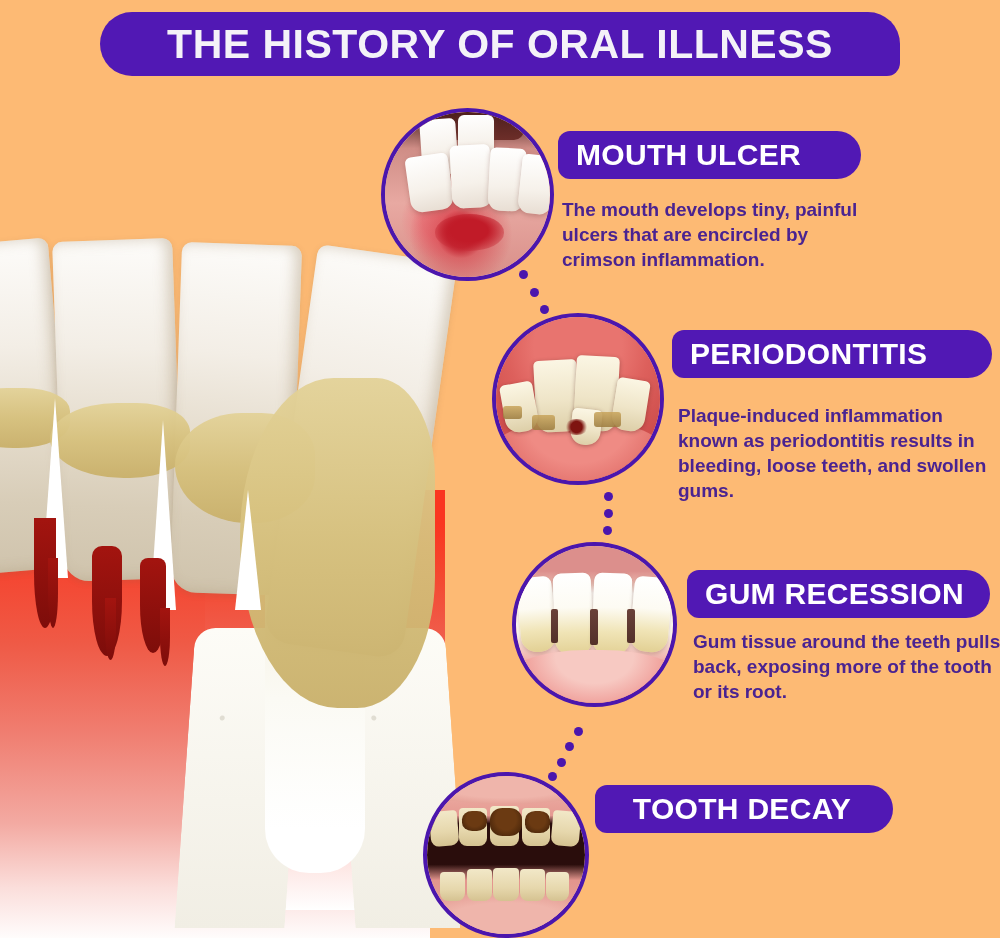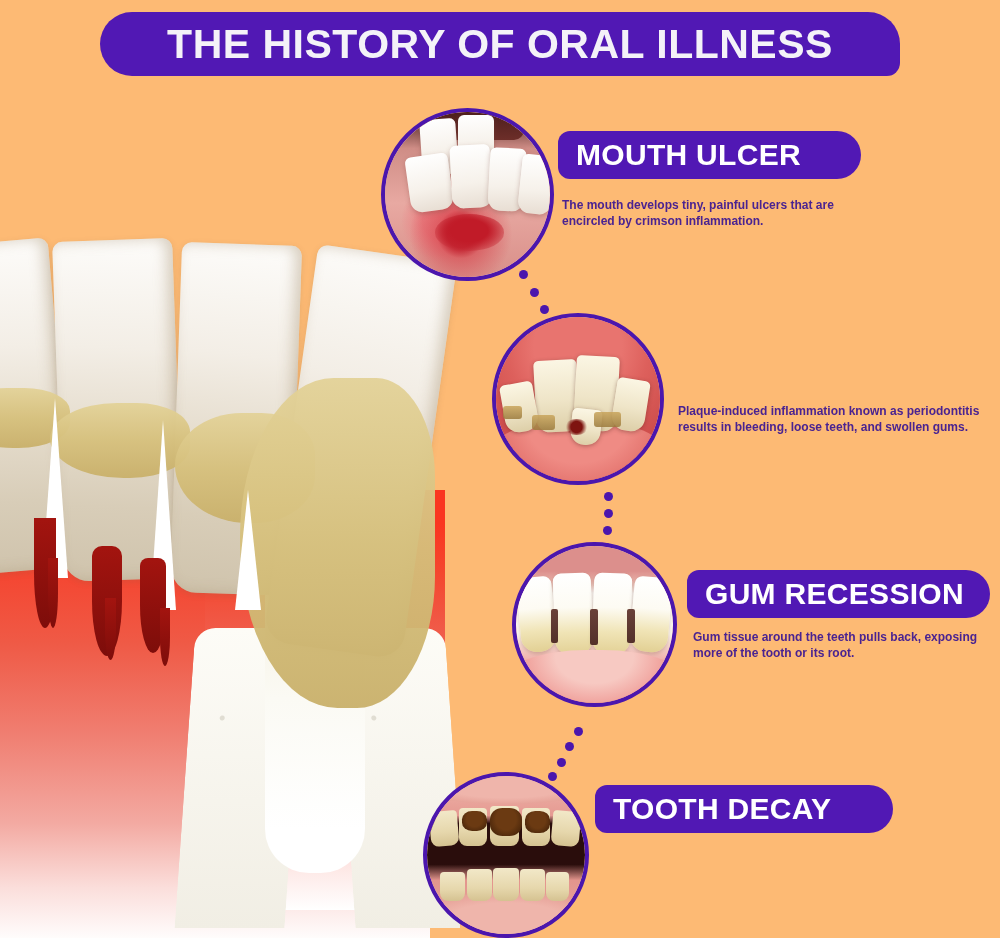--- a/index.html
+++ b/index.html
@@ -31,21 +31,21 @@
     border-radius:12px 24px 24px 12px;
     display:flex;align-items:center;
     padding-left:18px;padding-right:22px;
     box-sizing:border-box;
   }
   .sec-badge .sec-title{
     color:#ffffff;font-size:30px;font-weight:bold;letter-spacing:0.3px;
     white-space:nowrap;font-family:"Liberation Sans", sans-serif;
   }
   .sec-body{
-    position:absolute;color:#4a2391;font-size:12px;line-height:1.31;
+    position:absolute;color:#4a2391;font-size:19px;line-height:1.31;
     font-weight:bold;font-family:"Liberation Sans", sans-serif;
   }
 
   
   .photo-circle{
     position:absolute;border-radius:50%;
     border:4px solid #4b16ad;
     box-sizing:border-box;overflow:hidden;
     background:#e8b6ae;
   }
@@ -207,20 +207,23 @@
       <div class="c2-tooth" style="left:72%;top:38%;width:20%;height:32%;transform:rotate(9deg);"></div>
       <div class="c2-tooth" style="left:46%;top:56%;width:18%;height:22%;transform:rotate(6deg);"></div>
       <div class="c2-tartar" style="left:22%;top:60%;width:14%;height:9%;"></div>
       <div class="c2-tartar" style="left:60%;top:58%;width:16%;height:9%;"></div>
       <div class="c2-tartar" style="left:4%;top:54%;width:12%;height:8%;"></div>
       <div style="position:absolute;left:42%;top:62%;width:14%;height:10%;
                   background:radial-gradient(circle,#7e1410 0 40%,rgba(0,0,0,0) 75%);border-radius:50%;"></div>
     </div>
   </div>
 
+  <div class="sec-badge" style="left:672px;top:330px;width:320px;">
+    <span class="sec-title">PERIODONTITIS</span>
+  </div>
   <div class="sec-body" style="left:678px;top:404px;width:320px;">Plaque-induced inflammation known as periodontitis results in bleeding, loose teeth, and swollen gums.</div>
 
   <div class="dot" style="left:604px;top:492px;"></div>
   <div class="dot" style="left:604px;top:509px;"></div>
   <div class="dot" style="left:603px;top:526px;"></div>
   <div class="dot" style="left:602px;top:543px;"></div>
 
   <div class="photo-circle" style="left:512px;top:542px;width:165px;height:165px;">
     <div class="photo-inner">
       <div class="c3-bg"></div>
@@ -259,17 +262,17 @@
       <div class="c4-decay" style="left:40%;top:20%;width:20%;height:18%;"></div>
       <div class="c4-decay" style="left:62%;top:22%;width:16%;height:14%;"></div>
       <div class="c4-tooth" style="left:8%;top:61%;width:16%;height:18%;"></div>
       <div class="c4-tooth" style="left:25%;top:59%;width:16%;height:20%;"></div>
       <div class="c4-tooth" style="left:42%;top:58%;width:16%;height:21%;"></div>
       <div class="c4-tooth" style="left:59%;top:59%;width:16%;height:20%;"></div>
       <div class="c4-tooth" style="left:75%;top:61%;width:15%;height:18%;"></div>
     </div>
   </div>
 
-  <div class="sec-badge" style="left:595px;top:785px;width:298px;">
+  <div class="sec-badge" style="left:595px;top:785px;width:298px;justify-content:center;">
     <span class="sec-title">TOOTH DECAY</span>
   </div>
 
 </div>
 
 </body></html>

